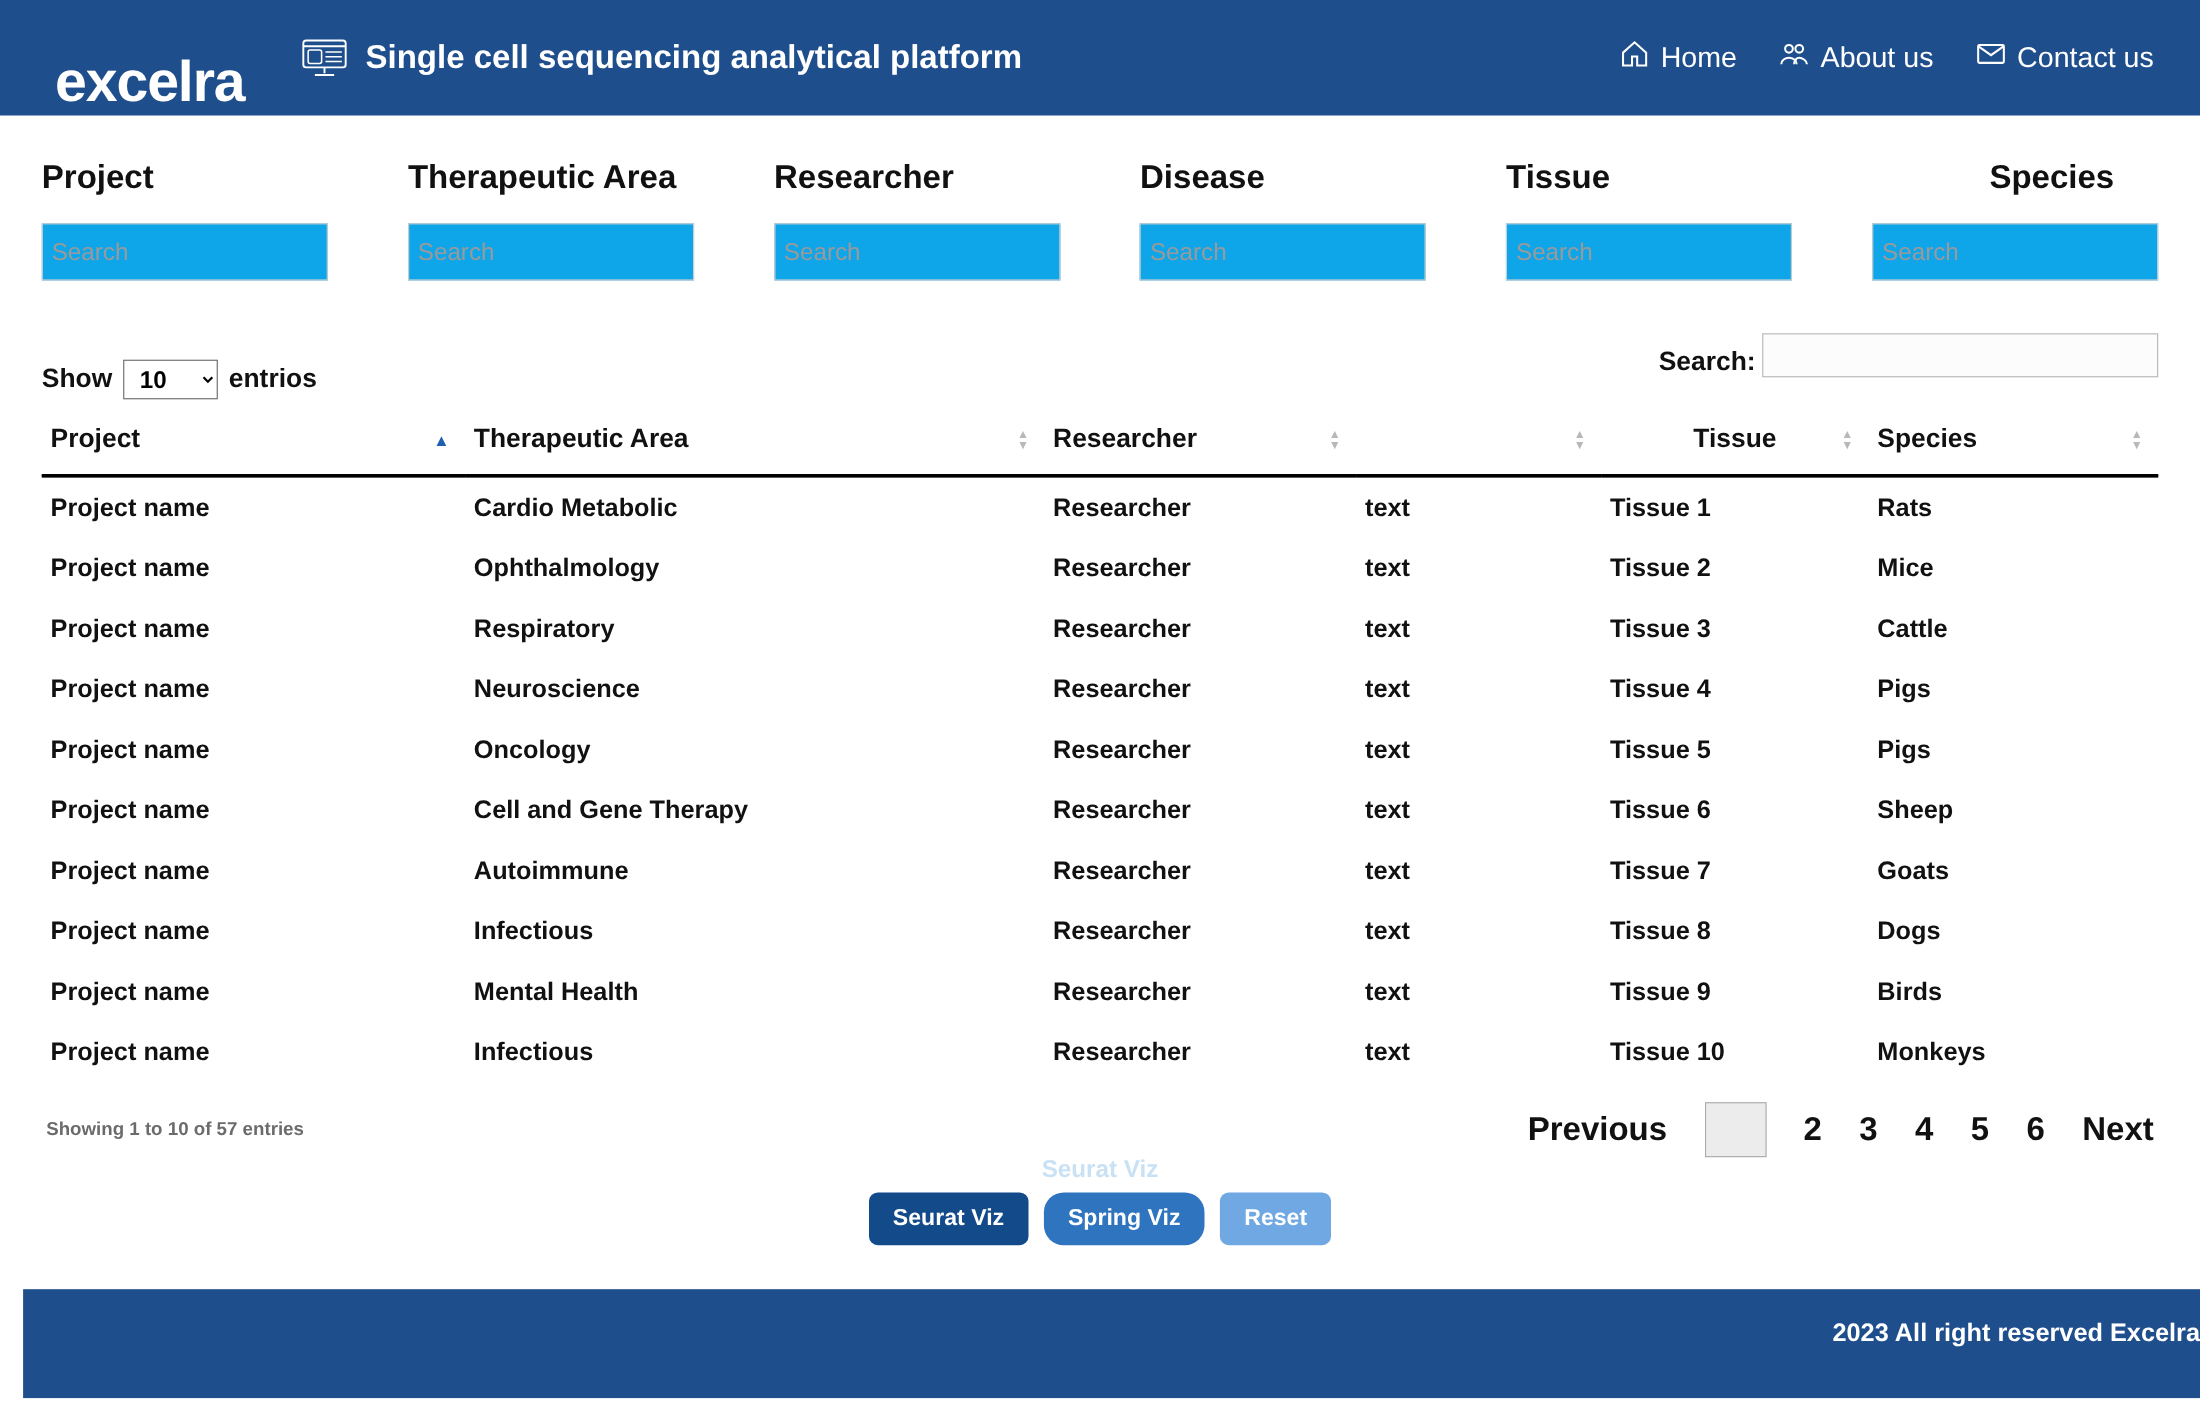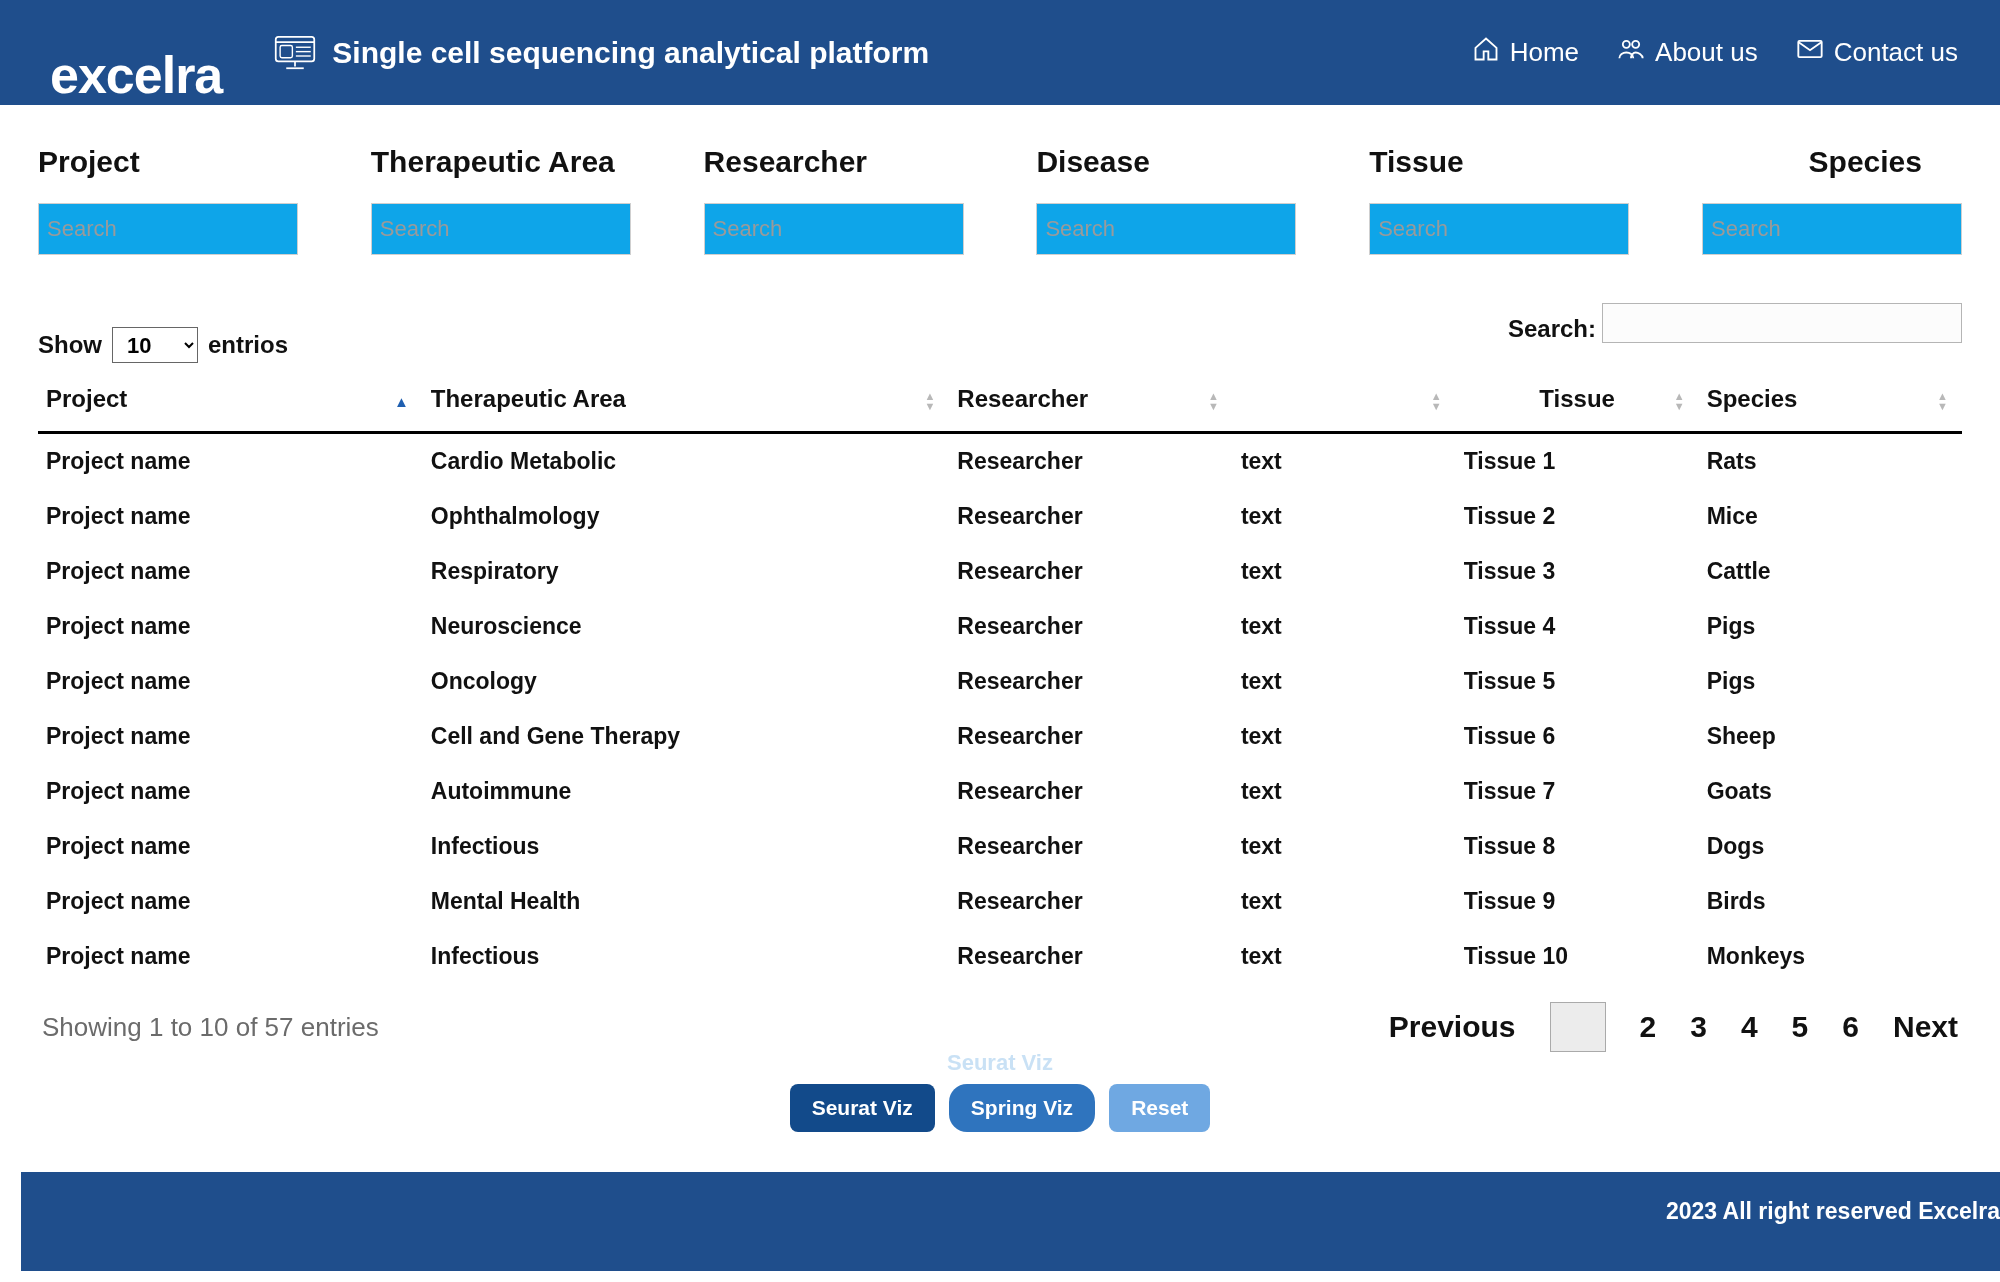--- a/index.html
+++ b/index.html
@@ -132,21 +132,21 @@
   table.data col.c-tissue     { width: 12%; }
   table.data col.c-species    { width: 13%; }
 
   
   .table-footer {
     display: flex;
     align-items: center;
     padding: 18px 42px 10px 42px;
   }
   .showing {
-    font-size: 26px; font-weight: 400; color: #6b6b6b;
+    font-size: 17px; font-weight: 700; color: #6b6b6b;
   }
   .pager {
     margin-left: auto;
     display: flex; align-items: center; gap: 34px;
     font-size: 30px; font-weight: 700;
   }
   .pager .page-current {
     width: 56px; height: 50px;
     border: 1px solid #aaa;
     background: #ececec;

